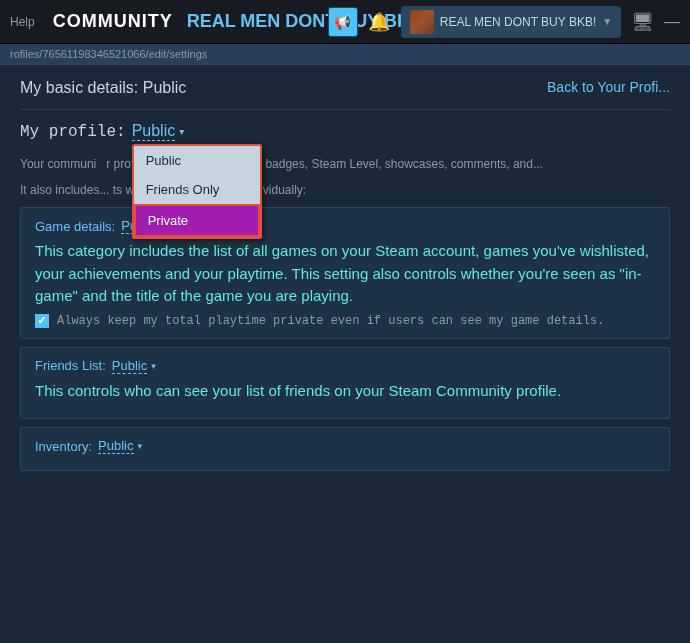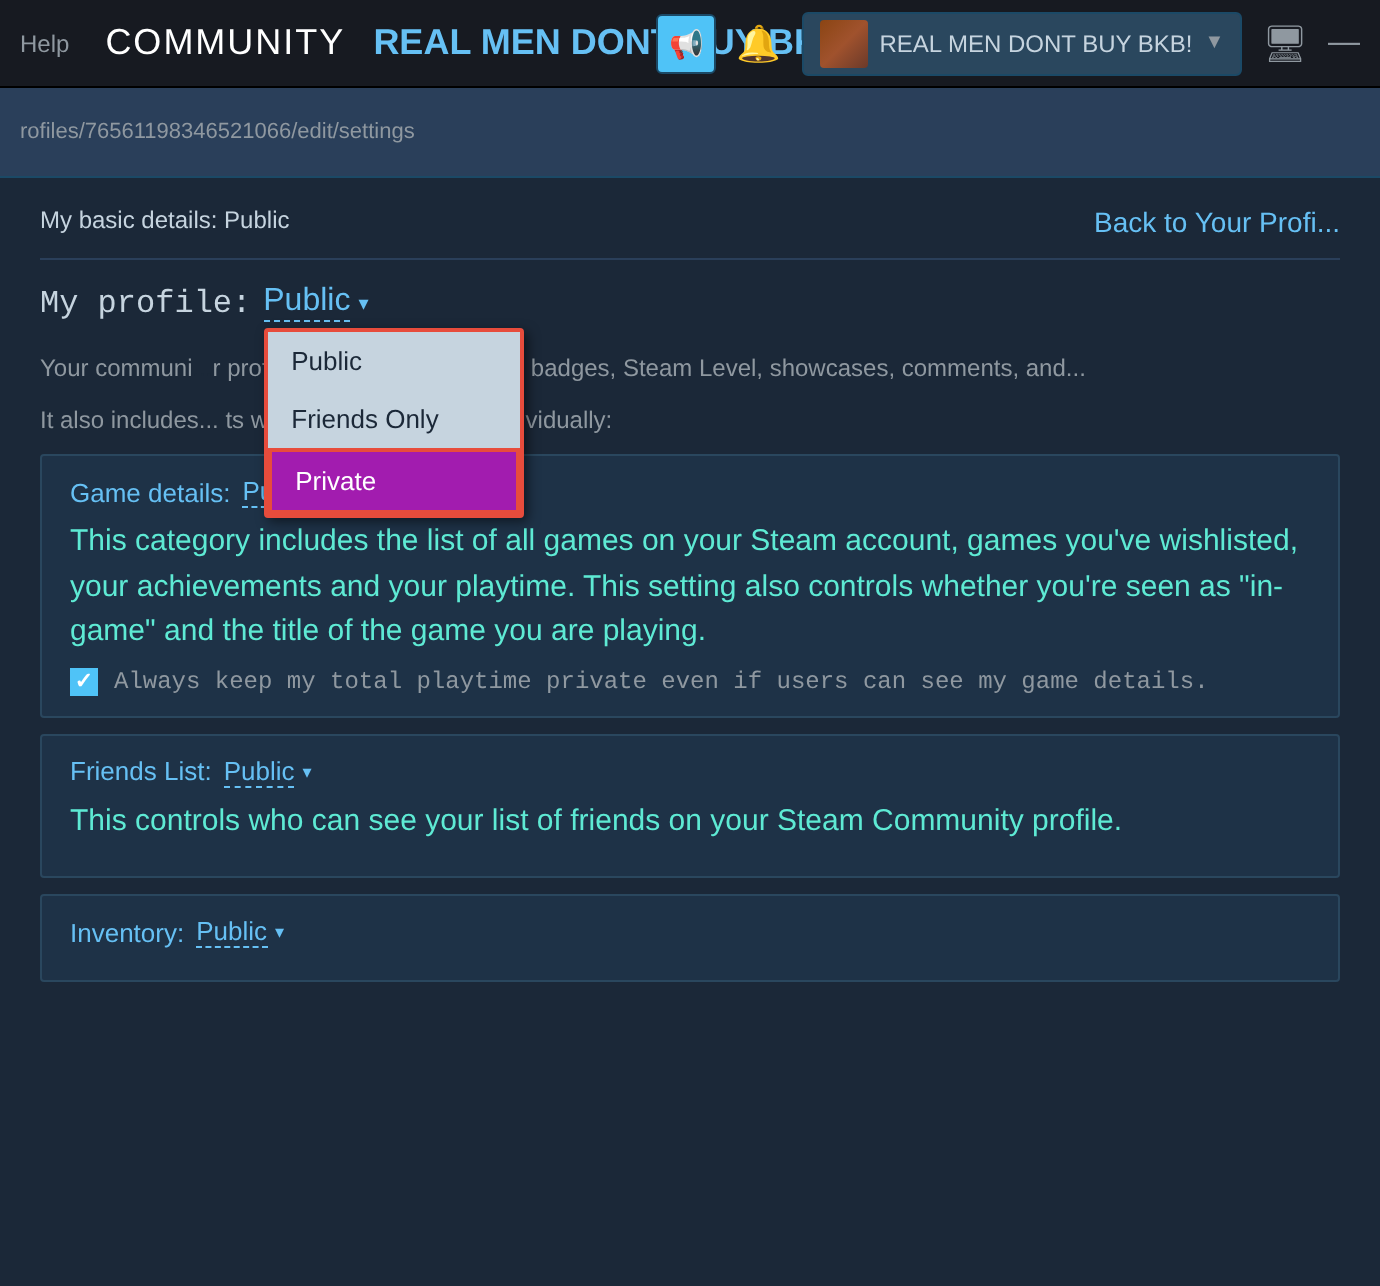--- a/index.html
+++ b/index.html
@@ -29,21 +29,21 @@
     }
     .menu-help {
       color: #8f98a0;
       font-size: 12px;
       margin-right: 10px;
       text-align: right;
     }
     .nav-community {
       color: #ffffff;
       font-size: 18px;
-      font-weight: normal;
+      font-weight: bold;
       letter-spacing: 1px;
     }
     .nav-username {
       color: #66c0f4;
       font-size: 18px;
       font-weight: bold;
       margin-left: 6px;
     }
     .top-bar-right {
       position: absolute;
@@ -105,21 +105,21 @@
     }
     .minimize-icon {
       color: #8f98a0;
       font-size: 16px;
       cursor: pointer;
     }
 
     
     .url-bar {
       background: #2a3f5a;
-      padding: 16px 10px;
+      padding: 4px 10px;
       font-size: 11px;
       color: #8f98a0;
       border-bottom: 1px solid #1b4966;
     }
 
     
     .main-content {
       background: #1b2838;
       padding: 14px 20px;
       height: calc(643px - 44px - 26px);
@@ -131,21 +131,21 @@
       position: absolute;
       top: 14px;
       right: 20px;
       color: #66c0f4;
       font-size: 14px;
       text-decoration: none;
       cursor: pointer;
     }
 
     .section-title {
-      font-size: 12px;
+      font-size: 16px;
       color: #c6d4df;
       margin-bottom: 8px;
     }
     .section-title .status {
       color: #c6d4df;
       font-weight: normal;
     }
 
     .description-text {
       font-size: 12px;

